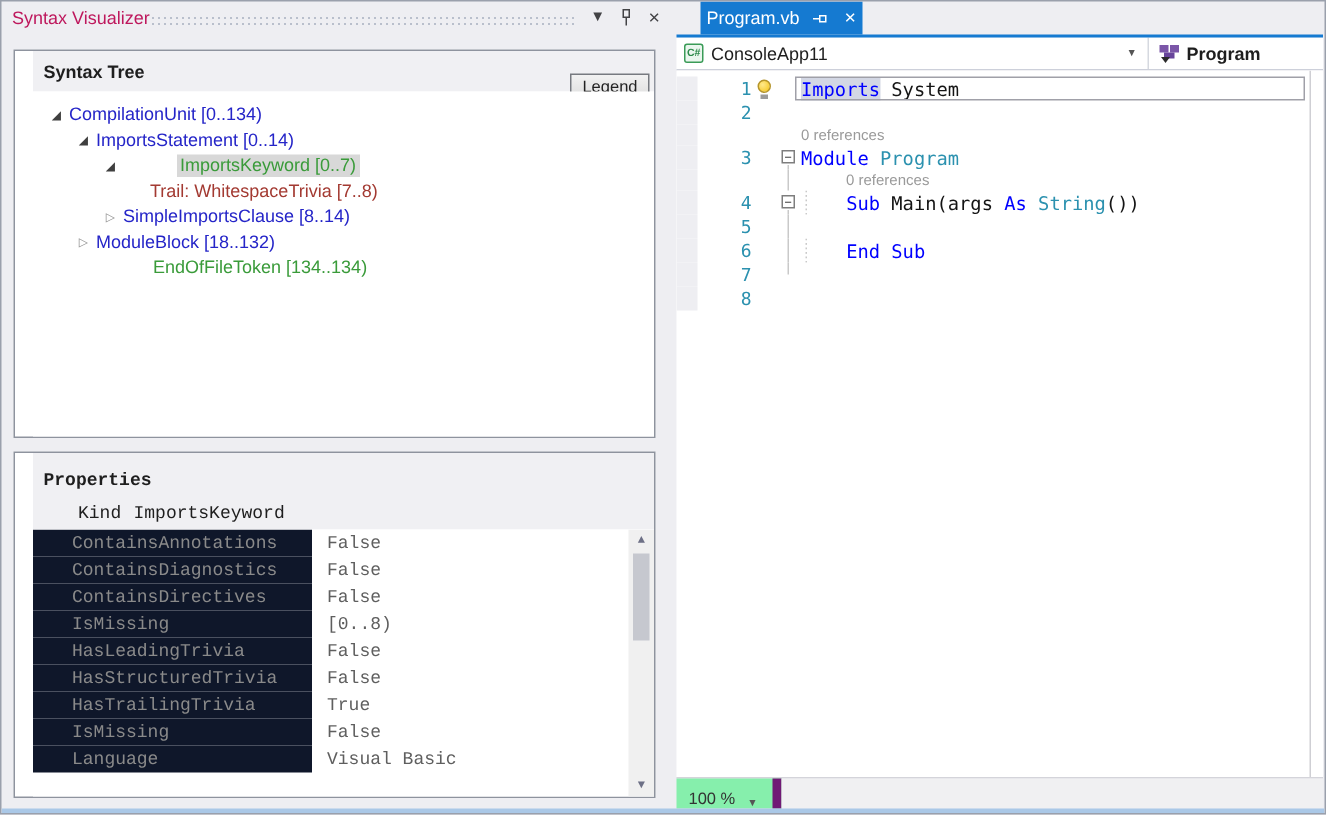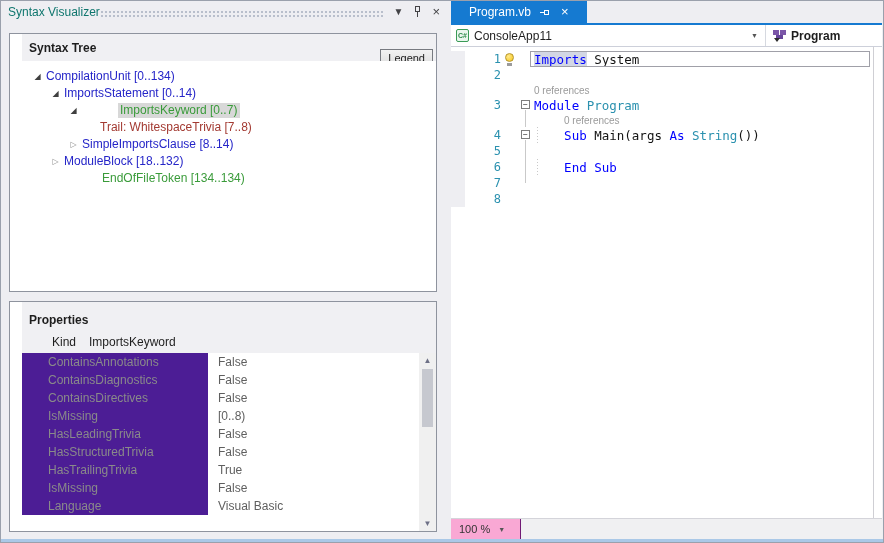--- a/index.html
+++ b/index.html
@@ -4,21 +4,21 @@
 <style>
   * { margin:0; padding:0; box-sizing:border-box; }
   body { background:#d8d8dc; font-family:"Liberation Sans", sans-serif; }
   .window { position:relative; width:884px; height:543px; background:#eeeef2;
             border:1px solid #9aa0ac; overflow:hidden; }
   .bottom-accent { position:absolute; left:0; right:0; bottom:0; height:3px; background:#aac8e7; }
 
   
   .left-panel { position:absolute; left:0; top:0; width:445px; height:540px; }
   .titlebar { height:22px; display:flex; align-items:center; padding:0 6px 0 7px; }
-  .titlebar-label { font-size:12px; color:#0f766e; white-space:nowrap; margin-right:0; }
+  .titlebar-label { font-size:12px; color:#be185d; white-space:nowrap; margin-right:0; }
   .grip { flex:1; height:7px; margin-top:2px;
           background-image:radial-gradient(circle, #b9bfcc 0.8px, transparent 1px);
           background-size:4px 4px; }
   .tb-icons { display:flex; align-items:center; gap:10px; margin-left:10px; }
   .tb-btn { color:#434346; font-size:10px; line-height:10px; cursor:default; }
   .pin-v { position:relative; width:9px; height:12px; }
   .pin-v .head { position:absolute; left:2px; top:0; width:5px; height:6px; border:1px solid #434346; background:#eeeef2; }
   .pin-v .stem { position:absolute; left:4px; top:6px; width:1px; height:5px; background:#434346; }
   .close-x { font-size:13px; color:#434346; line-height:12px; }
 
@@ -33,44 +33,44 @@
   .tree-row { height:17px; display:flex; align-items:center; font-size:12px; white-space:nowrap; }
   .expander { width:13px; text-align:center; font-size:8px; flex:0 0 auto; }
   .exp-expanded { color:#3f3f3f; }
   .exp-collapsed { color:#8f8f8f; }
   .tree-label { padding:0 3px 1px 2px; }
   .k-node { color:#2525c8; }
   .k-token { color:#3a9b3a;margin-left:38px; }
   .k-trivia { color:#a33a32; }
   .sel { background:#d8d8d8; }
 
-  .props-box { top:300px; height:231px; display:flex; flex-direction:column; }
+  .props-box { top:300px; height:231px; display:flex; flex-direction:column;font-family:Liberation Mono, monospace; }
   .props-header { background:#f0f0f3; padding:8px 0 4px 7px; flex:0 0 auto; }
   .meta-row { display:flex; font-size:12px; color:#1e1e1e; background:#f0f0f3;
               padding:3px 0 4px 30px; flex:0 0 auto; }
   .meta-name { width:37px; }
   .meta-row:last-of-type { border-bottom:1px solid #d4d4da; }
   .props-grid { flex:1; position:relative; background:#fff; overflow:hidden; }
   .prow { height:18px; display:flex; align-items:center; font-size:12px; }
-  .pname { width:186px; padding-left:26px; color:#8a8a8a; background:#4c1d95; height:100%;
+  .pname { width:186px; padding-left:26px; color:#8a8a8a; background:#0f172a; height:100%;
            display:flex; align-items:center; }
   .pvalue { padding-left:10px; color:#5f5f5f; }
   .vscroll { position:absolute; right:0; top:0; bottom:0; width:17px; background:#f0f0f0;
              display:flex; flex-direction:column; align-items:center; }
   .sb-arrow { height:15px; width:17px; text-align:center; font-size:8px; color:#6d7086; line-height:15px; flex:0 0 auto; }
   .sb-thumb { width:11px; height:58px; background:#c6c8cf; margin-top:1px; }
   .sb-fill { flex:1; }
 
   
   .editor-panel { position:absolute; left:450px; top:0; right:1px; bottom:3px;
                   display:flex; flex-direction:column; }
   .tabstrip { height:24px; flex:0 0 auto; position:relative; }
   .tabstrip .underline { position:absolute; left:0; right:0; bottom:0; height:2px; background:#157ad1; }
-  .tab-active { position:absolute; left:0; top:0; height:22px; background:#157ad1; color:#fff;
-                display:flex; align-items:center; padding:0 18px; gap:9px; }
+  .tab-active { position:absolute; left:16px; top:0; height:22px; background:#157ad1; color:#fff;
+                display:flex; align-items:center; padding:0 4px; gap:9px; }
   .tab-label { font-size:12px; }
   .pin-h { position:relative; width:12px; height:9px; }
   .pin-h .head { position:absolute; right:3px; top:2px; width:5px; height:5px; border:1px solid #fff; }
   .pin-h .stem { position:absolute; left:0; top:4px; width:4px; height:1px; background:#fff; }
   .tab-close { color:#fff; font-size:13px; line-height:12px; }
 
   .navbar { height:22px; background:#fff; border-bottom:1px solid #cdd0da; display:flex; flex:0 0 auto; }
   .combo { display:flex; align-items:center; font-size:12px; color:#1e1e1e; }
   .combo-project { flex:0 0 315px; padding-left:5px; border-right:1px solid #d6d9e0; }
   .combo-member { flex:1; padding-left:6px; font-weight:bold; }
@@ -110,22 +110,22 @@
   .codewrap { flex:1; position:relative; font-size:12.5px; white-space:pre; align-self:stretch;
               display:flex; align-items:center; }
   .caret-box { position:absolute; left:-4px; right:2px; top:0; bottom:0; border:1px solid #a0a0a8; }
   .t-kw { color:#0000ff; } .t-ty { color:#2b91af; } .t-pl { color:#141414; }
   .t-str { color:#a31515; } .t-lens { color:#9a9a9a; font-family:"Liberation Sans",sans-serif; font-size:10px; }
   .t-hl { background:#d3d7e4; }
   .iguide { position:absolute; top:0; bottom:0; width:1px;
             background-image:linear-gradient(#c9c9c9 1px, transparent 1px); background-size:1px 3px; }
 
   .editor-bottom { height:21px; flex:0 0 auto; display:flex; background:#eeeef2; border-top:1px solid #d4d4da; }
-  .zoom-ctl { width:70px; background:#f9a8d4; border-right:1px solid #701a75; display:flex;
-              align-items:center; font-size:11px; color:#333; padding-left:8px; gap:8px; }
+  .zoom-ctl { width:70px; background:#86efac; border-right:6px solid #701a75; display:flex;
+              align-items:flex-end; font-size:11px; color:#333; padding-left:8px; gap:8px; }
   .zoom-chevron { font-size:7px; color:#555; }
   .hscroll-track { flex:1; background:#f0f0f2; }
 </style>
 </head>
 <body>
 
 <div class="window">
 
   <div class="left-panel">
     <div class="titlebar">

